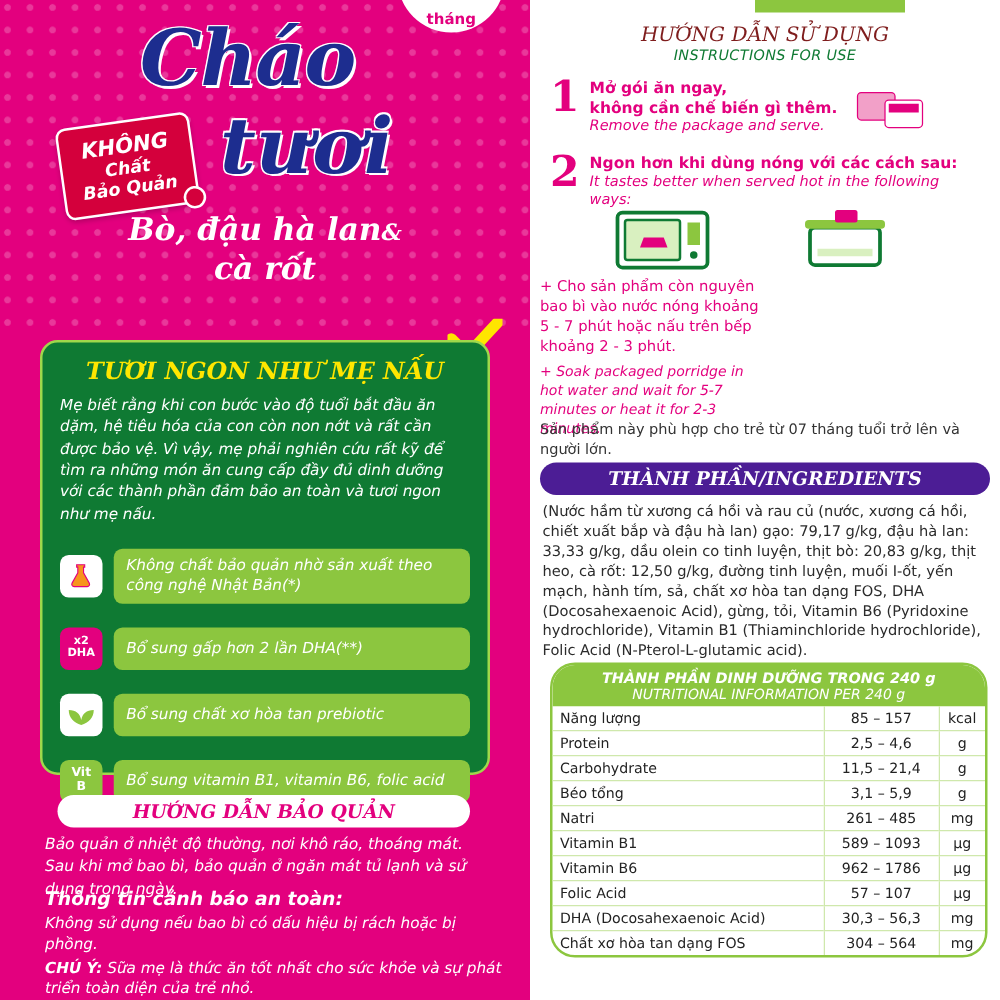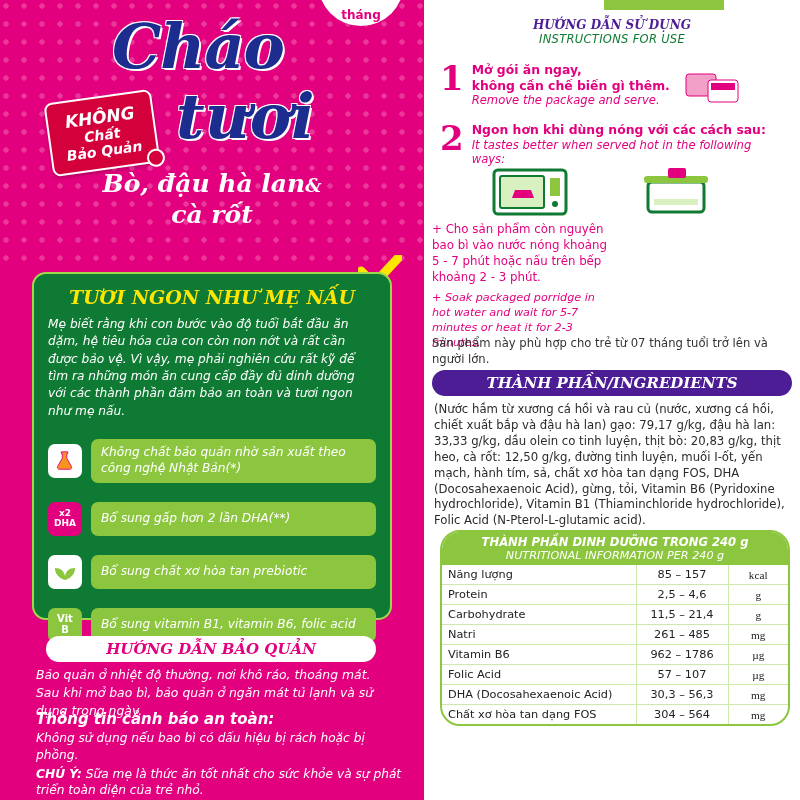--- a/index.html
+++ b/index.html
@@ -122,21 +122,21 @@
   .note b { font-weight:bold;font-style:italic; }
 
   
   .right {
     position:absolute; left:424px; top:0; width:376px; height:800px;
     background:#ffffff;
   }
   .usage-head {
     position:absolute; left:432px; top:18px; width:360px; text-align:center;
   }
-  .usage-head .t1 { color:#4c1d95; font-size:12px; font-weight:bold; font-style:italic; font-family:"DejaVu Serif", serif;}
+  .usage-head .t1 { color:#7f1d1d; font-size:16px; font-weight:normal; font-style:italic; font-family:"DejaVu Serif", serif;}
   .usage-head .t2 { color:#0f7a33; font-size:11.5px; font-style:italic; letter-spacing:.3px; }
   .step { position:absolute; display:flex; gap:8px; }
   .stepnum { color:#e3007e; font-size:34px; font-weight:bold; font-family:"DejaVu Serif", serif; line-height:.95; }
   .stepvi { color:#e3007e; font-size:12.4px; font-weight:bold; line-height:1.25; }
   .stepen { color:#e3007e; font-size:11.6px; font-style:italic; line-height:1.25; }
   .cols { position:absolute; left:432px; top:222px; width:360px; display:flex; gap:6px; }
   .col { width:50%; color:#e3007e; }
   .col .vi { font-size:11.8px; line-height:1.35; }
   .col .en { font-size:11.2px; font-style:italic; line-height:1.35; margin-top:4px; }
   .suitable {
@@ -156,21 +156,21 @@
     position:absolute; left:440px; top:530px; width:350px;
     border:2px solid #8cc63f; border-radius:20px; overflow:hidden; background:#fff;
   }
   .nut-head { background:#8cc63f; color:#fff; text-align:center; padding:3px 4px; }
   .nut-head .h1 { font-size:11.6px; font-weight:bold; font-style:italic; }
   .nut-head .h2 { font-size:11.2px; font-style:italic; }
   table { width:100%; border-collapse:collapse; }
   td { font-size:11.3px; color:#222; padding:3px 6px; border-top:1px solid #cfe8ac; }
   tr:first-child td { border-top:none; }
   td.c2 { width:92px; text-align:center; border-left:1px solid #cfe8ac; }
-  td.c3 { width:60px; text-align:center; border-left:1px solid #cfe8ac;font-family:Liberation Serif, serif; }
+  td.c3 { width:37px; text-align:center; border-left:1px solid #cfe8ac; }
   .green-edge-top {
     position:absolute; left:180px; top:0; width:120px; height:10px; background:#8cc63f;
   }
 </style>
 </head>
 <body>
 
 <div class="left">
   <div class="dots"></div>
 
@@ -318,25 +318,35 @@
         <td>Protein</td>
         <td class="c2">2,5 – 4,6</td>
         <td class="c3">g</td>
       </tr>
       <tr>
         <td>Carbohydrate</td>
         <td class="c2">11,5 – 21,4</td>
         <td class="c3">g</td>
       </tr>
       <tr>
+        <td>Béo tổng</td>
+        <td class="c2">3,1 – 5,9</td>
+        <td class="c3">g</td>
+      </tr>
+      <tr>
         <td>Natri</td>
         <td class="c2">261 – 485</td>
         <td class="c3">mg</td>
       </tr>
       <tr>
+        <td>Vitamin B1</td>
+        <td class="c2">589 – 1093</td>
+        <td class="c3">µg</td>
+      </tr>
+      <tr>
         <td>Vitamin B6</td>
         <td class="c2">962 – 1786</td>
         <td class="c3">µg</td>
       </tr>
       <tr>
         <td>Folic Acid</td>
         <td class="c2">57 – 107</td>
         <td class="c3">µg</td>
       </tr>
       <tr>

